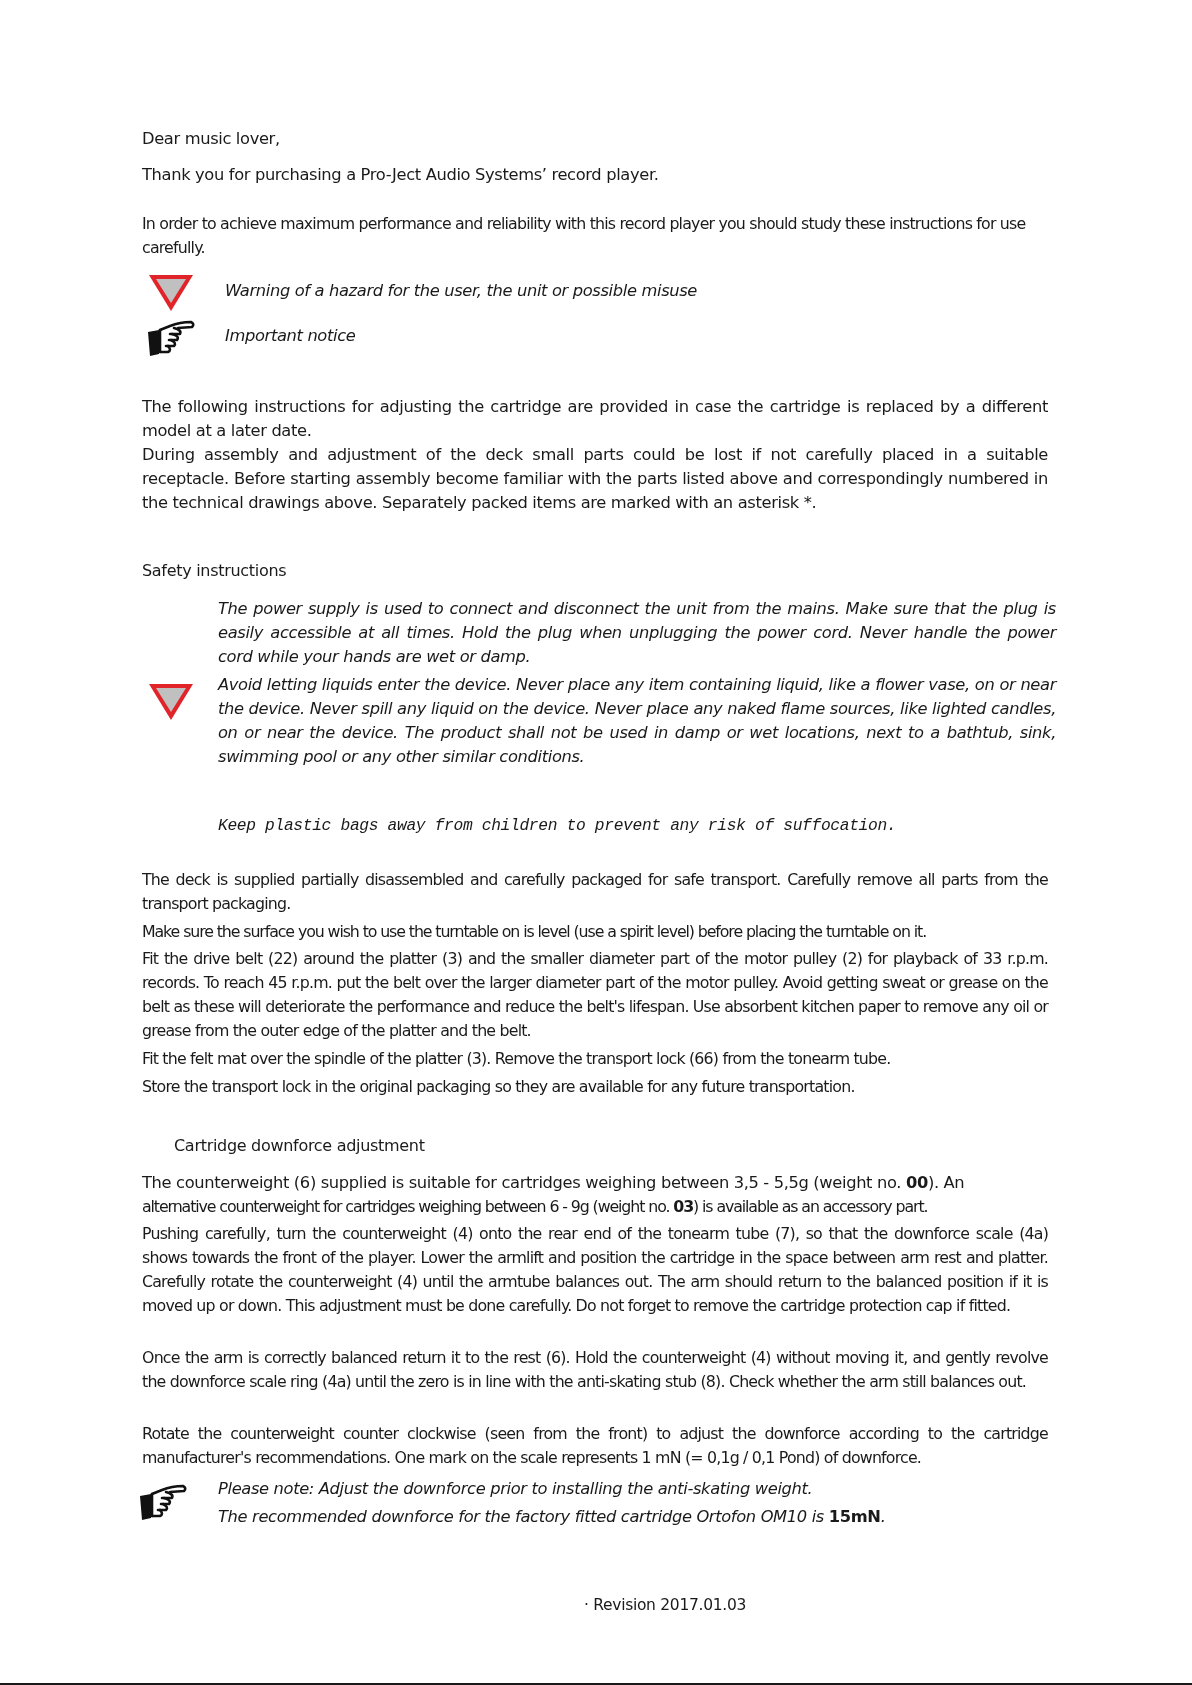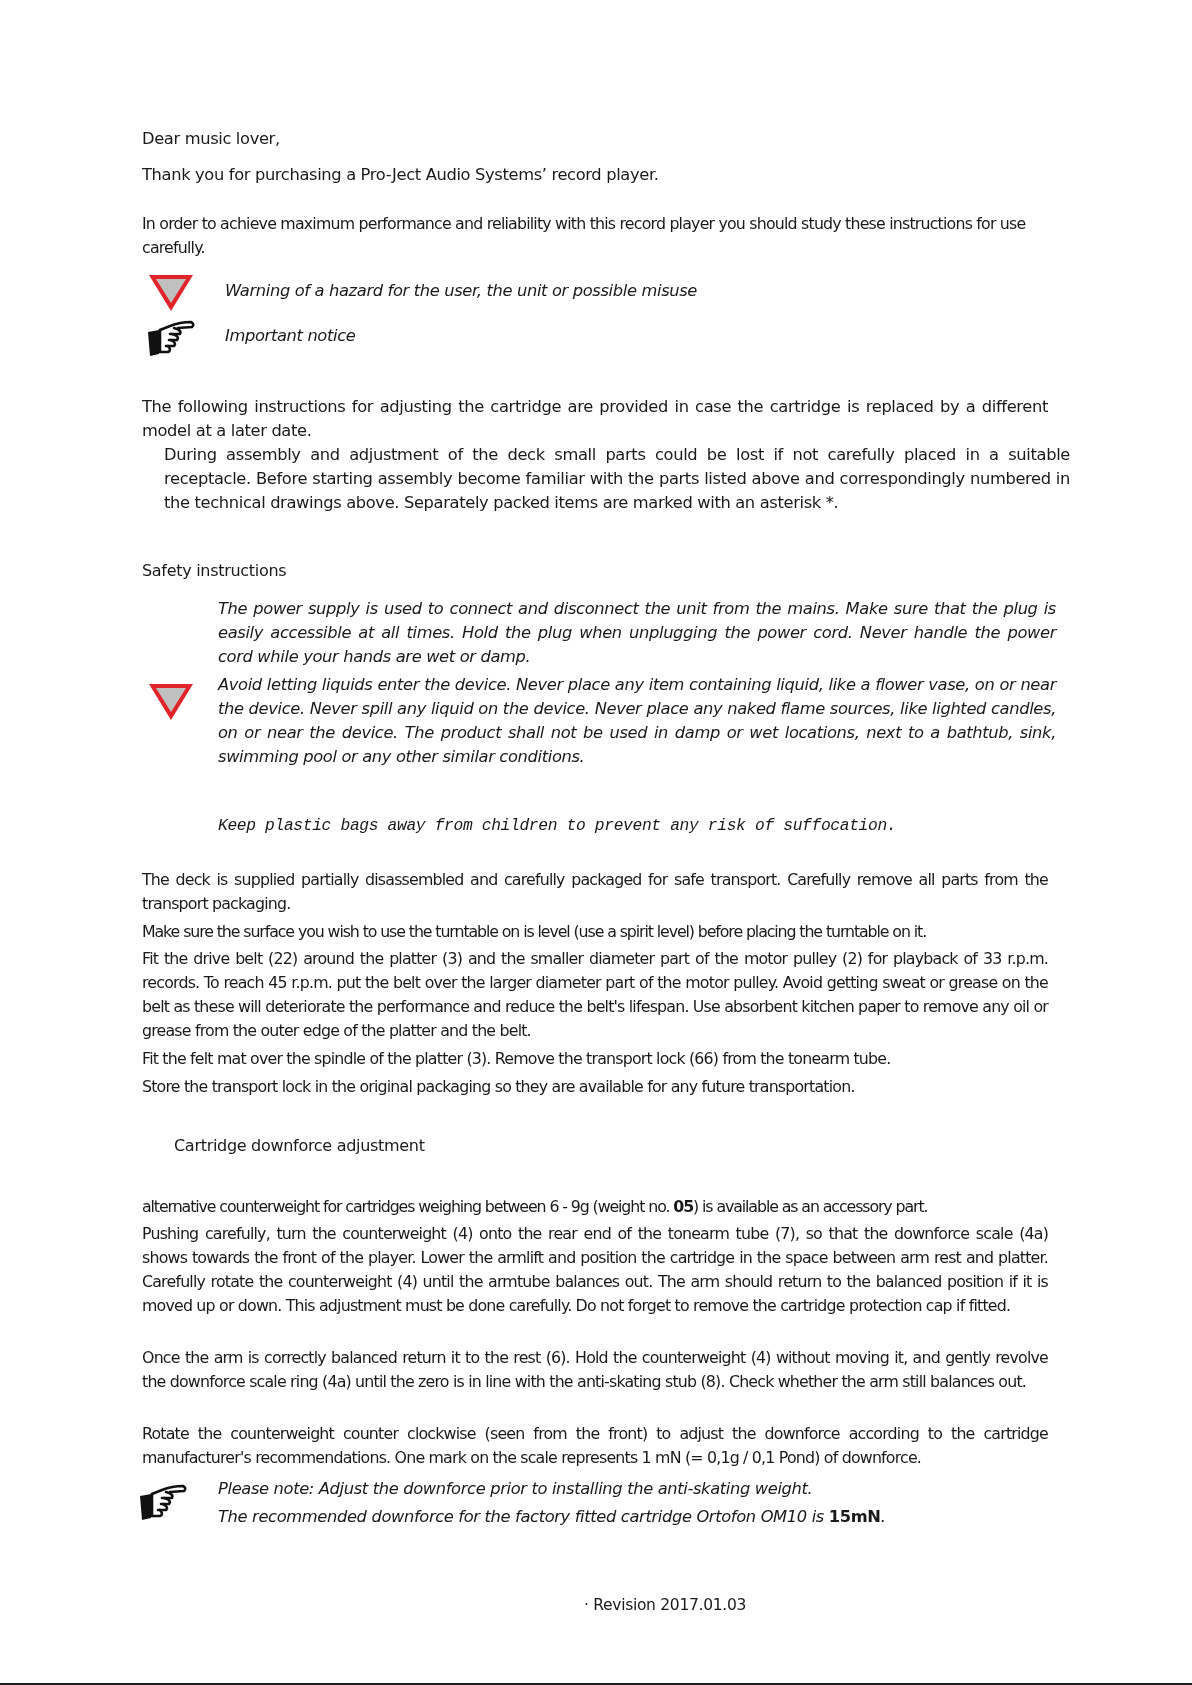--- a/index.html
+++ b/index.html
@@ -41,40 +41,43 @@
       <path d="M26,16 Q34,18 31,22 L23,22"></path>
       <path d="M25,22 Q31,25 28,28 L20,28"></path>
       <path d="M22,28 Q26,32 22,34 L14,34"></path>
       <path d="M14,12 L14,34"></path>
     </g>
     <path d="M2,14 L13,12 L13,36 L4,38 Z" fill="#111"></path>
   </svg>
   <div class="txt ital" style="left:225px; width:800px; top:324px;">Important notice</div>
 
   <div class="txt just" style="top:395px;">The following instructions for adjusting the cartridge are provided in case the cartridge is replaced by a different model at a later date.</div>
-  <div class="txt just" style="top:443px;margin-left:22px;">During assembly and adjustment of the deck small parts could be lost if not carefully placed in a suitable receptacle. Before starting assembly become familiar with the parts listed above and correspondingly numbered in the technical drawings above. Separately packed items are marked with an asterisk *.</div>
+  <div class="txt just" style="top:443px;">During assembly and adjustment of the deck small parts could be lost if not carefully placed in a suitable receptacle. Before starting assembly become familiar with the parts listed above and correspondingly numbered in the technical drawings above. Separately packed items are marked with an asterisk *.</div>
 
   <h2 class="heading" style="top:561px;">Safety instructions</h2>
   <div class="txt ital just indent" style="top:597px;">The power supply is used to connect and disconnect the unit from the mains. Make sure that the plug is easily accessible at all times. Hold the plug when unplugging the power cord. Never handle the power cord while your hands are wet or damp.</div>
   <svg class="icon" style="left:147px; top:682px;" width="48" height="40" viewBox="0 0 48 40">
     <polygon points="2,2 46,2 24,38" fill="#e0242a"></polygon>
     <polygon points="9,6 39,6 24,30" fill="#c0c0c0"></polygon>
   </svg>
   <div class="txt ital just indent" style="top:673px;">Avoid letting liquids enter the device. Never place any item containing liquid, like a flower vase, on or near the device. Never spill any liquid on the device. Never place any naked flame sources, like lighted candles, on or near the device. The product shall not be used in damp or wet locations, next to a bathtub, sink, swimming pool or any other similar conditions.</div>
   <div class="txt ital indent" style="top:814px;font-family:Liberation Mono, monospace;">Keep plastic bags away from children to prevent any risk of suffocation.</div>
 
   <div class="txt just cond" style="top:868px;">The deck is supplied partially disassembled and carefully packaged for safe transport. Carefully remove all parts from the transport packaging.</div>
   <div class="txt cond" style="top:920px; letter-spacing:-1.1px;">Make sure the surface you wish to use the turntable on is level (use a spirit level) before placing the turntable on it.</div>
   <div class="txt just cond" style="top:947px;">Fit the drive belt (22) around the platter (3) and the smaller diameter part of the motor pulley (2) for playback of 33 r.p.m. records. To reach 45 r.p.m. put the belt over the larger diameter part of the motor pulley. Avoid getting sweat or grease on the belt as these will deteriorate the performance and reduce the belt's lifespan. Use absorbent kitchen paper to remove any oil or grease from the outer edge of the platter and the belt.</div>
   <div class="txt cond" style="top:1047px;">Fit the felt mat over the spindle of the platter (3). Remove the transport lock (66) from the tonearm tube.</div>
   <div class="txt cond" style="top:1075px;">Store the transport lock in the original packaging so they are available for any future transportation.</div>
 
   <h2 class="heading" style="top:1136px;margin-left:32px;">Cartridge downforce adjustment</h2>
+  <div class="txt just" style="top:1171px;">
+    <span>The counterweight (6) supplied is suitable for cartridges weighing between 3,5 - 5,5g (weight no. </span><b class="bold">00</b><span>). An</span>
+  </div>
   <div class="txt cond" style="top:1195px; letter-spacing:-1.1px;">
-    <span>alternative counterweight for cartridges weighing between 6 - 9g (weight no. </span><b class="bold">05</b><span>) is available as an accessory part.</span>
+    <span>alternative counterweight for cartridges weighing between 6 - 9g (weight no. </span><b class="bold">03</b><span>) is available as an accessory part.</span>
   </div>
   <div class="txt just cond" style="top:1222px;">Pushing carefully, turn the counterweight (4) onto the rear end of the tonearm tube (7), so that the downforce scale (4a) shows towards the front of the player. Lower the armlift and position the cartridge in the space between arm rest and platter. Carefully rotate the counterweight (4) until the armtube balances out. The arm should return to the balanced position if it is moved up or down. This adjustment must be done carefully. Do not forget to remove the cartridge protection cap if fitted.</div>
   <div class="txt just cond" style="top:1346px;">Once the arm is correctly balanced return it to the rest (6). Hold the counterweight (4) without moving it, and gently revolve the downforce scale ring (4a) until the zero is in line with the anti-skating stub (8). Check whether the arm still balances out.</div>
   <div class="txt just cond" style="top:1422px;">Rotate the counterweight counter clockwise (seen from the front) to adjust the downforce according to the cartridge manufacturer's recommendations. One mark on the scale represents 1 mN (= 0,1g / 0,1 Pond) of downforce.</div>
 
   <svg class="icon" style="left:138px; top:1482px;" width="50" height="40" viewBox="0 0 50 40">
     <g fill="none" stroke="#111" stroke-width="2.6" stroke-linejoin="round" stroke-linecap="round">
       <path d="M14,12 L24,8 Q34,4 45,4 Q49,6 46,9 L32,10"></path>
       <path d="M28,10 Q36,12 34,16 L24,16"></path>
       <path d="M26,16 Q34,18 31,22 L23,22"></path>

